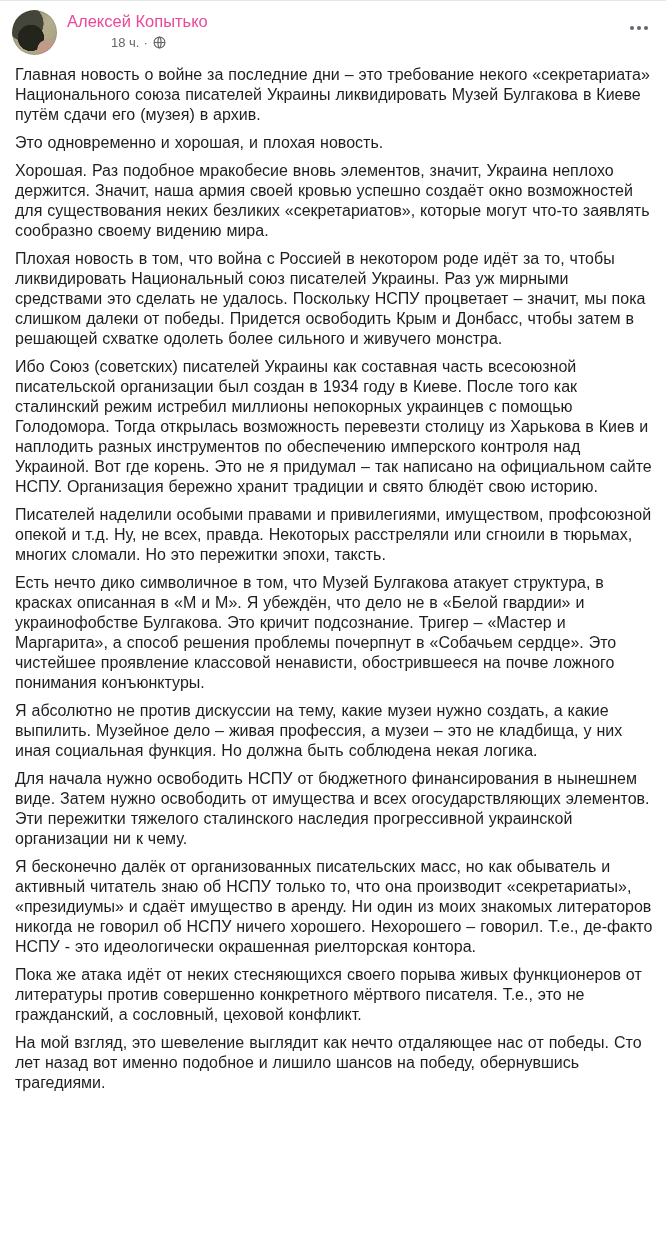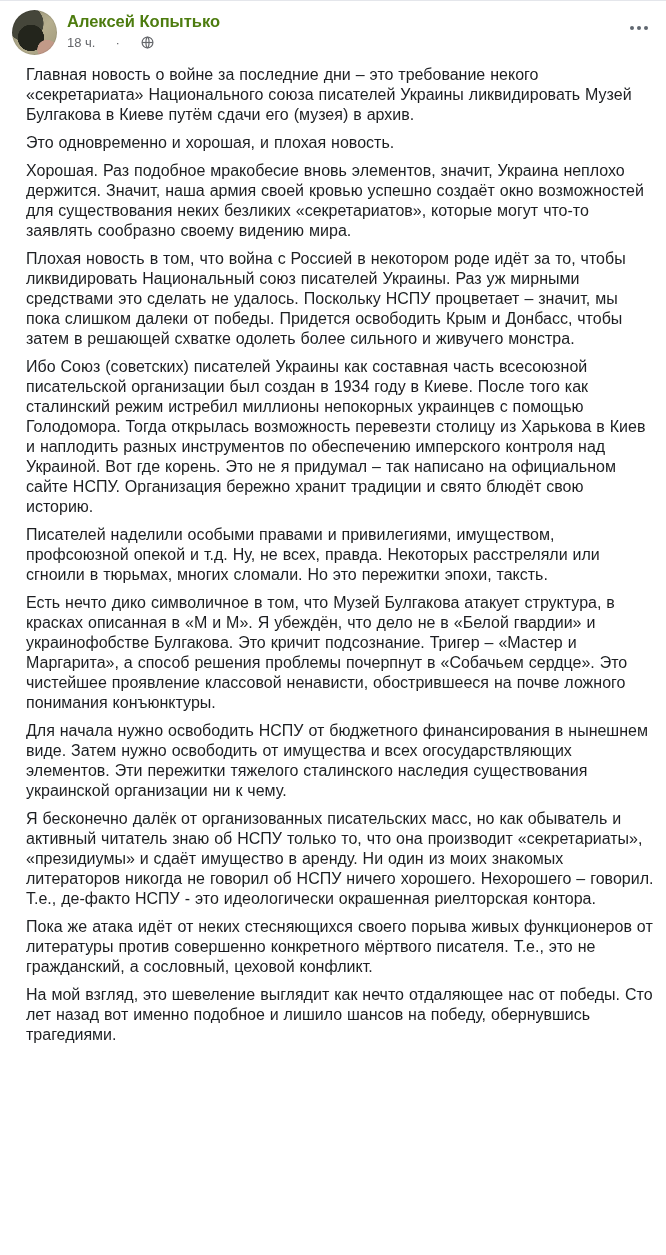--- a/index.html
+++ b/index.html
@@ -24,40 +24,40 @@
     flex: 0 0 auto; cursor: pointer;
     background:
       radial-gradient(circle at 78% 88%, #c29a88 0 18%, transparent 19%),
       radial-gradient(circle at 42% 62%, #23251c 0 34%, transparent 35%),
       radial-gradient(circle at 30% 30%, #45463a 0 40%, transparent 41%),
       linear-gradient(135deg, #8d8a72 0%, #b5ae8e 55%, #a09a7c 100%);
     box-shadow: inset 0 0 0 1px rgba(0,0,0,.08);
   }
   .header-meta { margin-left: 10px; flex: 1 1 auto; padding-top: 1px; }
   .author-name {
-    font-size: 16.5px; font-weight: 700; color: #4d7c0f;
+    font-size: 16.5px; font-weight: 400; color: #ec4899;
     line-height: 21px; cursor: pointer;
   }
   .sub-line {
-    display: flex; align-items: center; gap: 20px;
-    margin-top: 2px; color: #65676b; font-size: 13px; line-height: 17px;
+    display: flex; align-items: center; gap: 4px;
+    margin-top: 2px; color: #65676b; font-size: 13px; line-height: 17px; margin-left: 44px;
   }
   .sub-line .globe { display: inline-flex; margin-left: 1px; }
   .menu-btn {
     display: flex; align-items: center; gap: 3px;
     padding: 10px 4px; margin-top: 6px; cursor: pointer; border-radius: 6px;
   }
   .menu-btn i {
     width: 4px; height: 4px; border-radius: 50%; background: #606770; display: block;
   }
   
   .post-body { padding: 6px 11px 0 11px; }
   .post-body p {
     font-size: 16px; line-height: 20px; color: #1c1e21;
-    margin: 0 0 8px 15px; word-spacing: 0.5px;
+    margin: 0 0 8px 4px; word-spacing: 0.5px;
   }
 </style>
 </head>
 <body>
 
 <div class="post-card">
 
   <div class="post-header">
     <div class="avatar"></div>
     <div class="header-meta">
@@ -83,19 +83,20 @@
   </div>
 
   <div class="post-body">
       <p>Главная новость о войне за последние дни – это требование некого «секретариата» Национального союза писателей Украины ликвидировать Музей Булгакова в Киеве путём сдачи его (музея) в архив.</p>
       <p>Это одновременно и хорошая, и плохая новость.</p>
       <p>Хорошая. Раз подобное мракобесие вновь элементов, значит, Украина неплохо держится. Значит, наша армия своей кровью успешно создаёт окно возможностей для существования неких безликих «секретариатов», которые могут что-то заявлять сообразно своему видению мира.</p>
       <p>Плохая новость в том, что война с Россией в некотором роде идёт за то, чтобы ликвидировать Национальный союз писателей Украины. Раз уж мирными средствами это сделать не удалось. Поскольку НСПУ процветает – значит, мы пока слишком далеки от победы. Придется освободить Крым и Донбасс, чтобы затем в решающей схватке одолеть более сильного и живучего монстра.</p>
       <p>Ибо Союз (советских) писателей Украины как составная часть всесоюзной писательской организации был создан в 1934 году в Киеве. После того как сталинский режим истребил миллионы непокорных украинцев с помощью Голодомора. Тогда открылась возможность перевезти столицу из Харькова в Киев и наплодить разных инструментов по обеспечению имперского контроля над Украиной. Вот где корень. Это не я придумал – так написано на официальном сайте НСПУ. Организация бережно хранит традиции и свято блюдёт свою историю.</p>
       <p>Писателей наделили особыми правами и привилегиями, имуществом, профсоюзной опекой и т.д. Ну, не всех, правда. Некоторых расстреляли или сгноили в тюрьмах, многих сломали. Но это пережитки эпохи, таксть.</p>
       <p>Есть нечто дико символичное в том, что Музей Булгакова атакует структура, в красках описанная в «М и М». Я убеждён, что дело не в «Белой гвардии» и украинофобстве Булгакова. Это кричит подсознание. Тригер – «Мастер и Маргарита», а способ решения проблемы почерпнут в «Собачьем сердце». Это чистейшее проявление классовой ненависти, обострившееся на почве ложного понимания конъюнктуры.</p>
-      <p>Для начала нужно освободить НСПУ от бюджетного финансирования в нынешнем виде. Затем нужно освободить от имущества и всех огосударствляющих элементов. Эти пережитки тяжелого сталинского наследия существования украинской организации ни к чему.</p>
+      <p>Я абсолютно не против дискуссии на тему, какие музеи нужно создать, а какие выпилить. Музейное дело – живая профессия, а музеи – это не кладбища, у них иная социальная функция. Но должна быть соблюдена некая логика.</p>
+      <p>Для начала нужно освободить НСПУ от бюджетного финансирования в нынешнем виде. Затем нужно освободить от имущества и всех огосударствляющих элементов. Эти пережитки тяжелого сталинского наследия прогрессивной украинской организации ни к чему.</p>
       <p>Я бесконечно далёк от организованных писательских масс, но как обыватель и активный читатель знаю об НСПУ только то, что она производит «секретариаты», «президиумы» и сдаёт имущество в аренду. Ни один из моих знакомых литераторов никогда не говорил об НСПУ ничего хорошего. Нехорошего – говорил. Т.е., де-факто НСПУ - это идеологически окрашенная риелторская контора.</p>
       <p>Пока же атака идёт от неких стесняющихся своего порыва живых функционеров от литературы против совершенно конкретного мёртвого писателя. Т.е., это не гражданский, а сословный, цеховой конфликт.</p>
       <p>На мой взгляд, это шевеление выглядит как нечто отдаляющее нас от победы. Сто лет назад вот именно подобное и лишило шансов на победу, обернувшись трагедиями.</p>
     </div>
 
 </div>
 
 </body></html>

